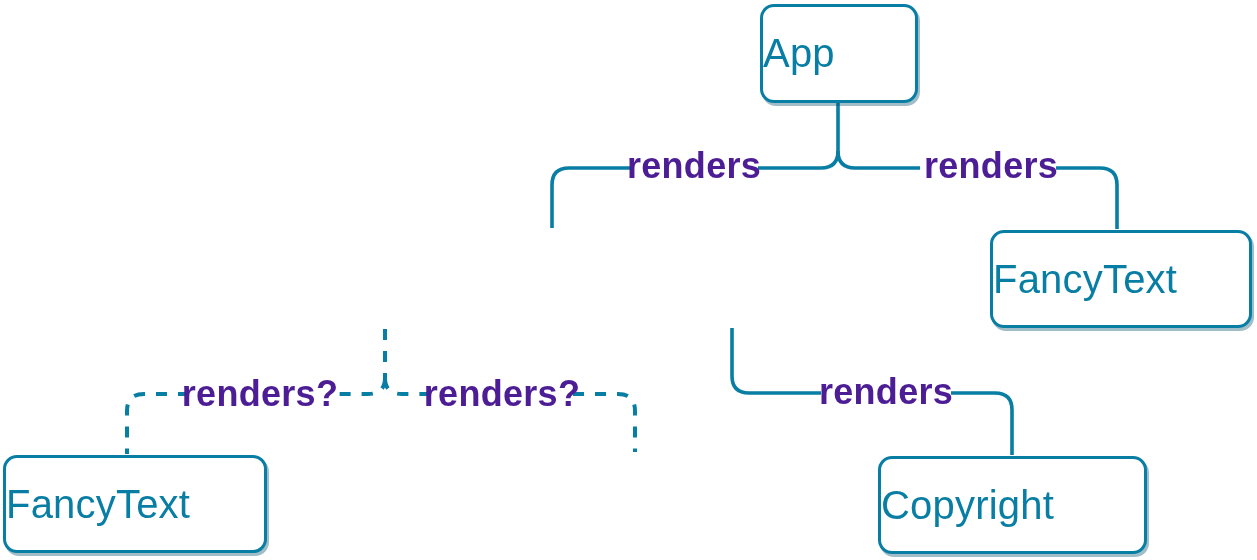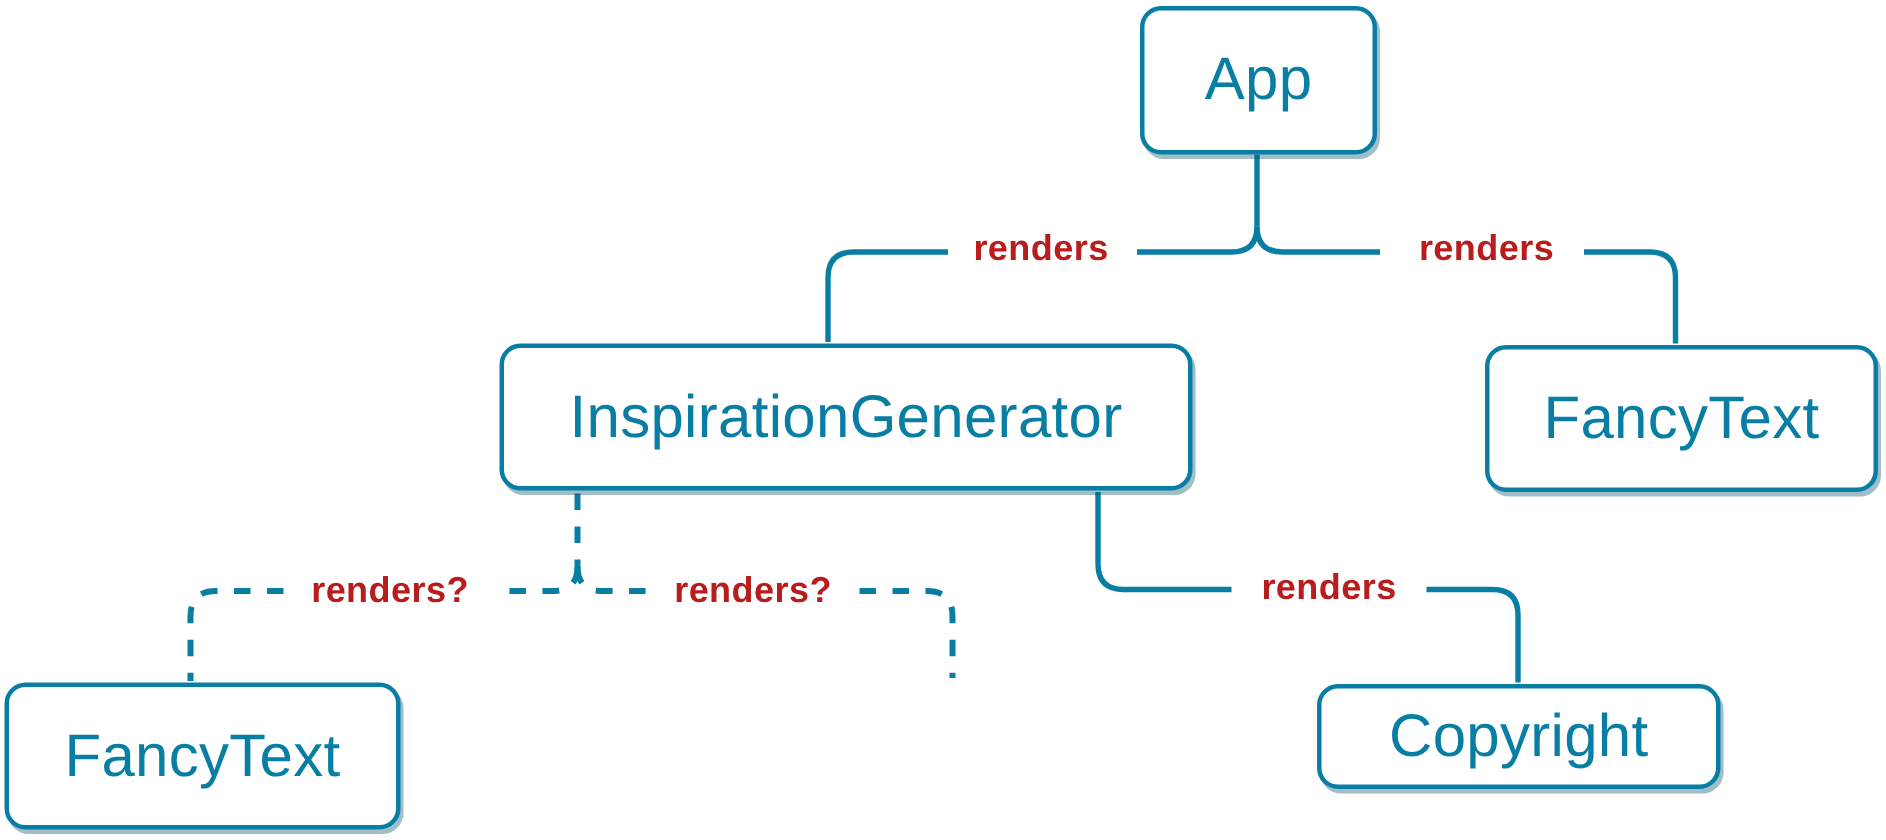--- a/index.html
+++ b/index.html
@@ -32,41 +32,41 @@
   }
   .node {
     position: absolute;
     box-sizing: border-box;
     background: #ffffff;
     border: 3px solid #087ea4;
     border-radius: 14px;
     box-shadow: 2px 3px 0 rgba(7, 81, 109, 0.38);
     display: flex;
     align-items: center;
-    justify-content: center;
+    justify-content: flex-start;
     color: #087ea4;
     font-size: 40px;
     letter-spacing: 0.2px;
   }
   .edge-label {
     position: absolute;
     transform: translate(-50%, -50%);
-    color: #b91c1c;
-    font-size: 24px;
+    color: #4c1d95;
+    font-size: 36px;
     font-weight: 700;
     white-space: nowrap;
     letter-spacing: 0.3px;
   }
   
   .node-app                  { left: 760px; top: 4px;   width: 158px; height: 99px; }
   .node-inspiration          { left: 333px; top: 229px; width: 462px; height: 98px; }
   .node-fancytext-top        { left: 990px; top: 230px; width: 262px; height: 98px; }
   .node-fancytext-bottom     { left: 3px;   top: 455px; width: 264px; height: 98px; }
   .node-color                { left: 537px; top: 453px; width: 186px; height: 99px; }
-  .node-copyright            { left: 878px; top: 456px; width: 269px; height: 70px; }
+  .node-copyright            { left: 878px; top: 456px; width: 269px; height: 98px; }
   
   .label-renders-left        { left: 694px;  top: 166px; }
   .label-renders-right       { left: 991px;  top: 166px; }
   .label-renders-q1          { left: 260px;  top: 394px; }
   .label-renders-q2          { left: 502px;  top: 394px; }
   .label-renders-copyright   { left: 886px;  top: 392px; }
 </style>
 </head>
 <body>
 
@@ -92,23 +92,20 @@
   <span class="edge-label label-renders-left">renders</span>
   <span class="edge-label label-renders-right">renders</span>
   <span class="edge-label label-renders-q1">renders?</span>
   <span class="edge-label label-renders-q2">renders?</span>
   <span class="edge-label label-renders-copyright">renders</span>
 
   <div class="node node-app">
     <span>App</span>
   </div>
 
-  <div class="node node-inspiration">
-    <span>InspirationGenerator</span>
-  </div>
 
   <div class="node node-fancytext-top">
     <span>FancyText</span>
   </div>
 
   <div class="node node-fancytext-bottom">
     <span>FancyText</span>
   </div>
 
 

